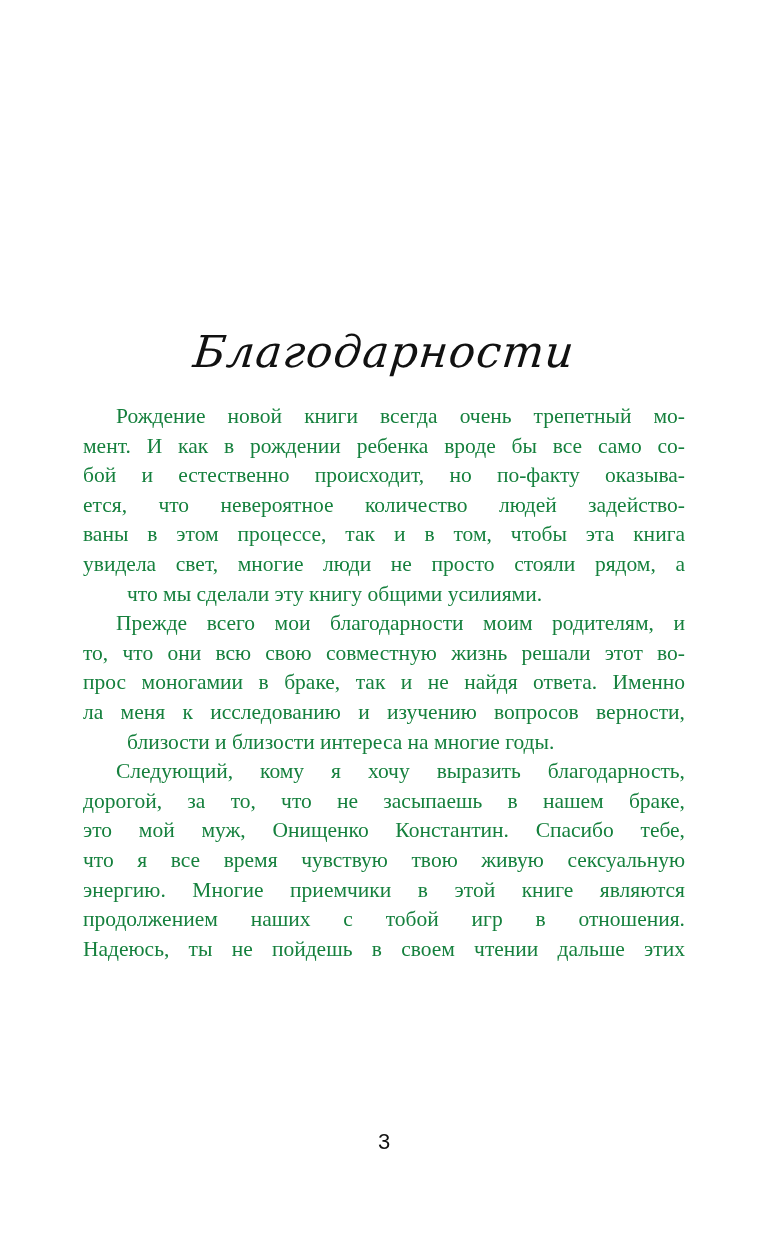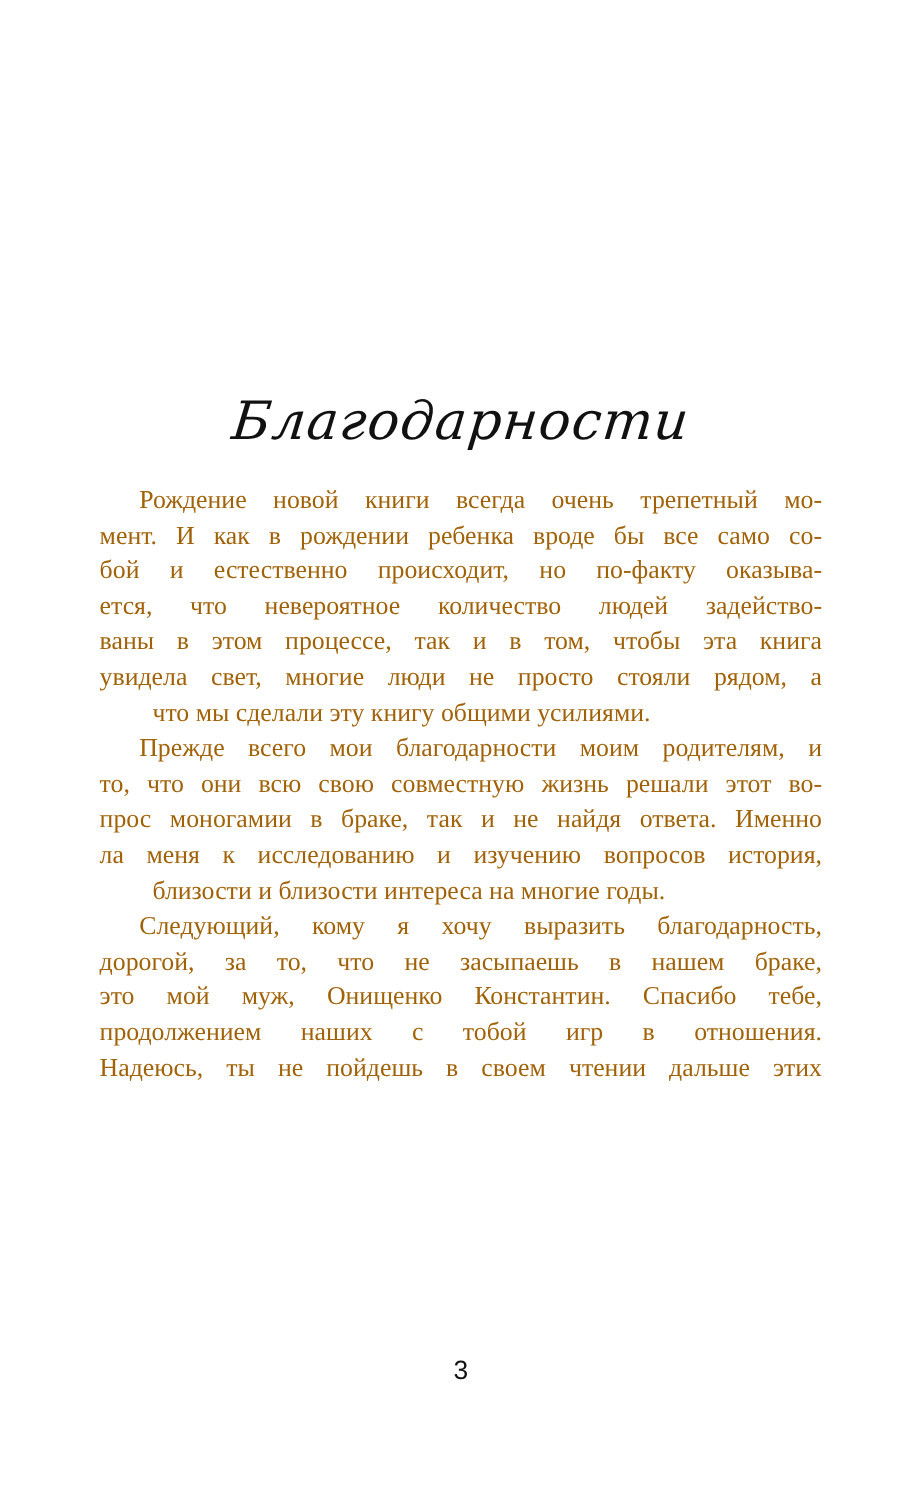--- a/index.html
+++ b/index.html
@@ -13,21 +13,21 @@
     font-size: 44px;
     color: #111;
     letter-spacing: 1px;
     transform: skewX(-6deg);
   }
   .body-text {
     position: absolute; left: 83px; top: 402px; width: 602px;
     font-family: "Liberation Serif", serif;
     font-size: 21.5px;
     line-height: 29.6px;
-    color: #a16207;
+    color: #15803d;
   }
   .line { display: block; white-space: nowrap; text-align: justify; text-align-last: justify; height: 29.6px; }
   .line.last { text-align-last: left; margin-left: 44px; }
   .line.indent { padding-left: 33px; }
   .page-number {
     position: absolute; left: 0; width: 768px; top: 1129px;
     text-align: center;
     font-family: "Liberation Sans", sans-serif;
     font-size: 22px;
     color: #111;
@@ -45,24 +45,26 @@
     <span class="line">мент. И как в рождении ребенка вроде бы все само со-</span>
     <span class="line">бой и естественно происходит, но по-факту оказыва-</span>
     <span class="line">ется, что невероятное количество людей задейство-</span>
     <span class="line">ваны в этом процессе, так и в том, чтобы эта книга</span>
     <span class="line">увидела свет, многие люди не просто стояли рядом, а</span>
     <span class="line last">что мы сделали эту книгу общими усилиями.</span>
 
     <span class="line indent">Прежде всего мои благодарности моим родителям, и</span>
     <span class="line">то, что они всю свою совместную жизнь решали этот во-</span>
     <span class="line">прос моногамии в браке, так и не найдя ответа. Именно</span>
-    <span class="line">ла меня к исследованию и изучению вопросов история,</span>
+    <span class="line">ла меня к исследованию и изучению вопросов верности,</span>
     <span class="line last">близости и близости интереса на многие годы.</span>
 
     <span class="line indent">Следующий, кому я хочу выразить благодарность,</span>
     <span class="line">дорогой, за то, что не засыпаешь в нашем браке,</span>
     <span class="line">это мой муж, Онищенко Константин. Спасибо тебе,</span>
+    <span class="line">что я все время чувствую твою живую сексуальную</span>
+    <span class="line">энергию. Многие приемчики в этой книге являются</span>
     <span class="line">продолжением наших с тобой игр в отношения.</span>
     <span class="line">Надеюсь, ты не пойдешь в своем чтении дальше этих</span>
   </div>
 
   <div class="page-number">3</div>
 </div>
 
 </body></html>

